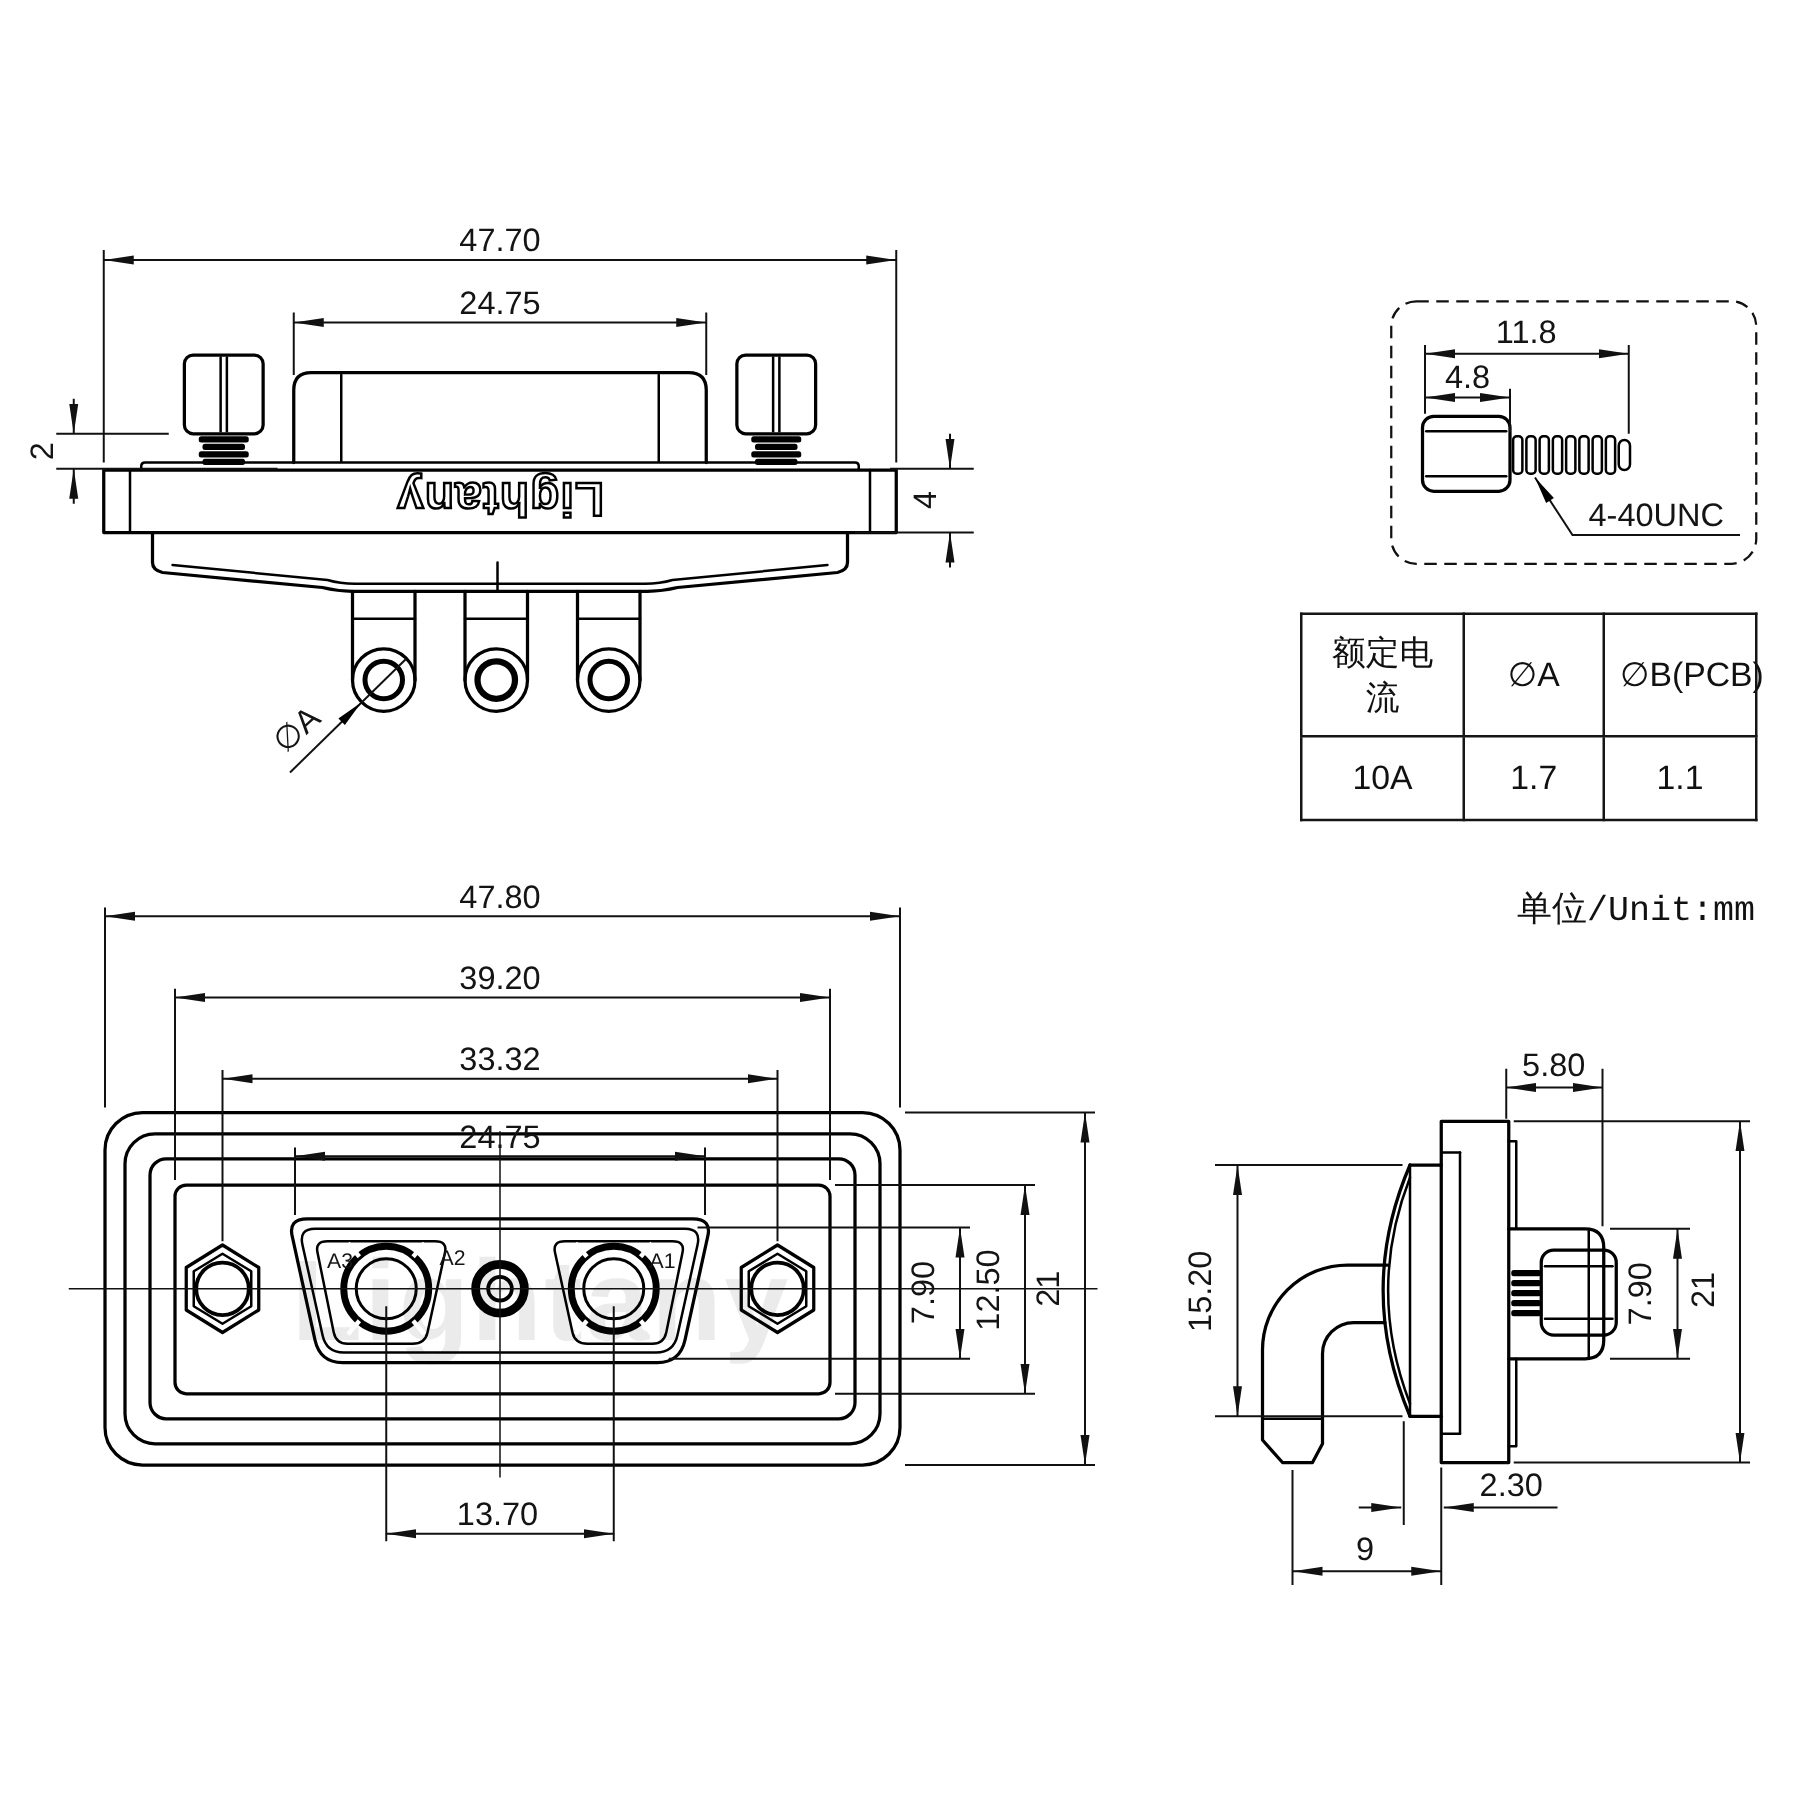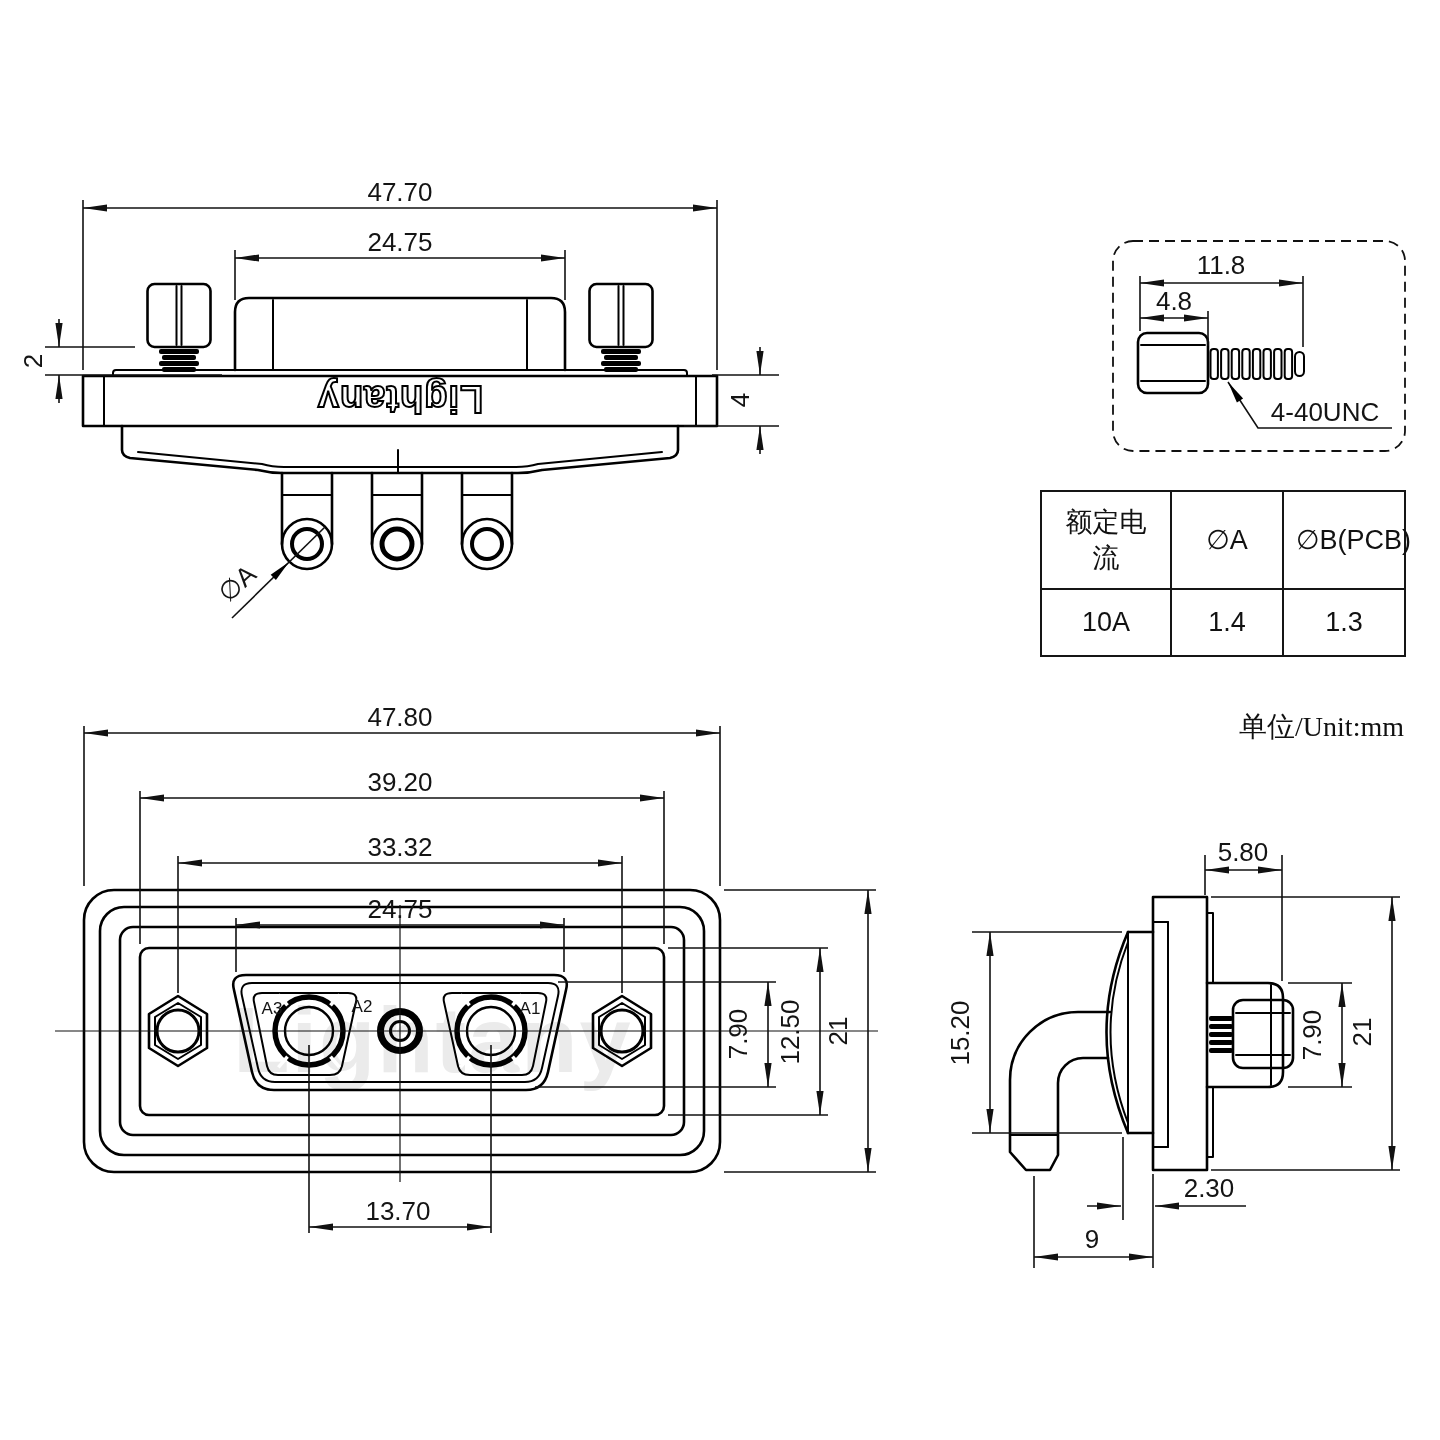--- a/index.html
+++ b/index.html
@@ -24,21 +24,21 @@
   .dash { stroke:#111; stroke-width:1.8; fill:none; stroke-dasharray:10 6; }
   .spec-table-wrap { position:absolute; left:1040px; top:490px; width:364px; }
   .spec-table { border-collapse:collapse; width:364px; table-layout:fixed; }
   .spec-table th, .spec-table td {
     border:2.5px solid #151515; text-align:center; vertical-align:middle;
     font-size:27px; font-weight:400; color:#111; height:41px; padding:12px;
     font-family:"Liberation Sans", sans-serif;
   }
   .unit-note {
     position:absolute; left:1040px; top:708px; width:364px; text-align:right;
-    font-size:28px; color:#111; font-family:Liberation Serif, serif;
+    font-size:28px; color:#111; font-family:Liberation Mono, monospace;
   }
 </style>
 </head>
 <body>
 
 <div class="page">
 
 <svg width="1440" height="1440" viewBox="0 0 1440 1440">
   <defs>
     <marker id="arr" viewBox="0 0 24 10" refX="24" refY="5" markerWidth="24" markerHeight="10" orient="auto-start-reverse" markerUnits="userSpaceOnUse">
@@ -322,21 +322,21 @@
     <thead>
       <tr>
         <th>额定电流</th>
         <th>∅A</th>
         <th>∅B(PCB)</th>
       </tr>
     </thead>
     <tbody>
       <tr>
         <td>10A</td>
-        <td>1.4</td>
-        <td>1.3</td>
+        <td>1.7</td>
+        <td>1.1</td>
       </tr>
     </tbody>
   </table>
 </div>
 <div class="unit-note">单位/Unit:mm</div>
 
 </div>
 
 </body></html>

